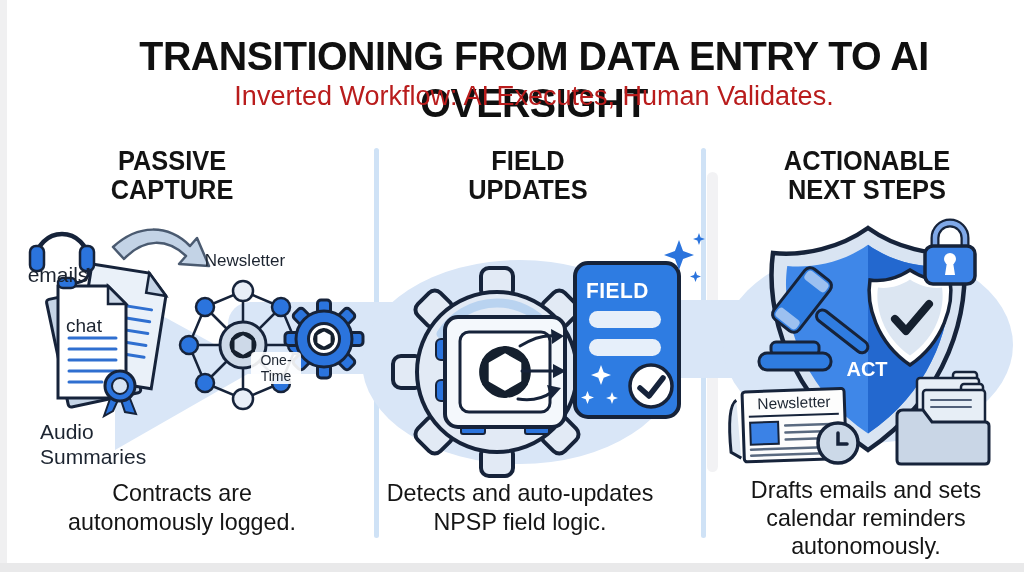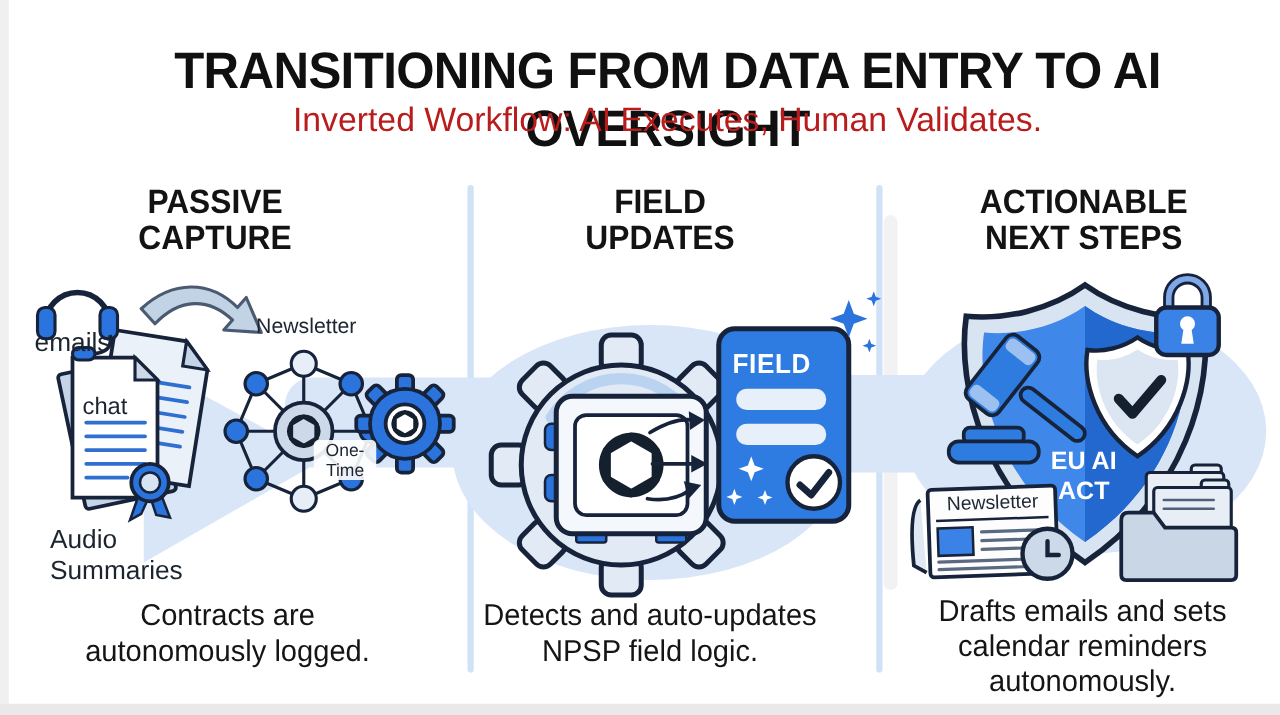--- a/index.html
+++ b/index.html
@@ -309,21 +309,20 @@
     <span>NEXT STEPS</span>
   </div>
 
   <div class="lbl lbl-audio">emails</div>
   <div class="lbl lbl-chat">chat</div>
   <div class="lbl lbl-recurring">Newsletter</div>
   <div class="lbl lbl-onetime">One-Time</div>
   <div class="lbl lbl-audiosum">Audio Summaries</div>
   <div class="lbl lbl-field">FIELD</div>
   <div class="lbl lbl-euai">
-    <span>EU AI</span>
     <span>ACT</span>
   </div>
   <div class="lbl lbl-newsletter">Newsletter</div>
 
   <div class="caption" style="left:32px;top:478px;">
     <span>Contracts are</span>
     <span>autonomously logged.</span>
   </div>
   <div class="caption" style="left:370px;top:478px;">
     <span>Detects and auto-updates</span>

